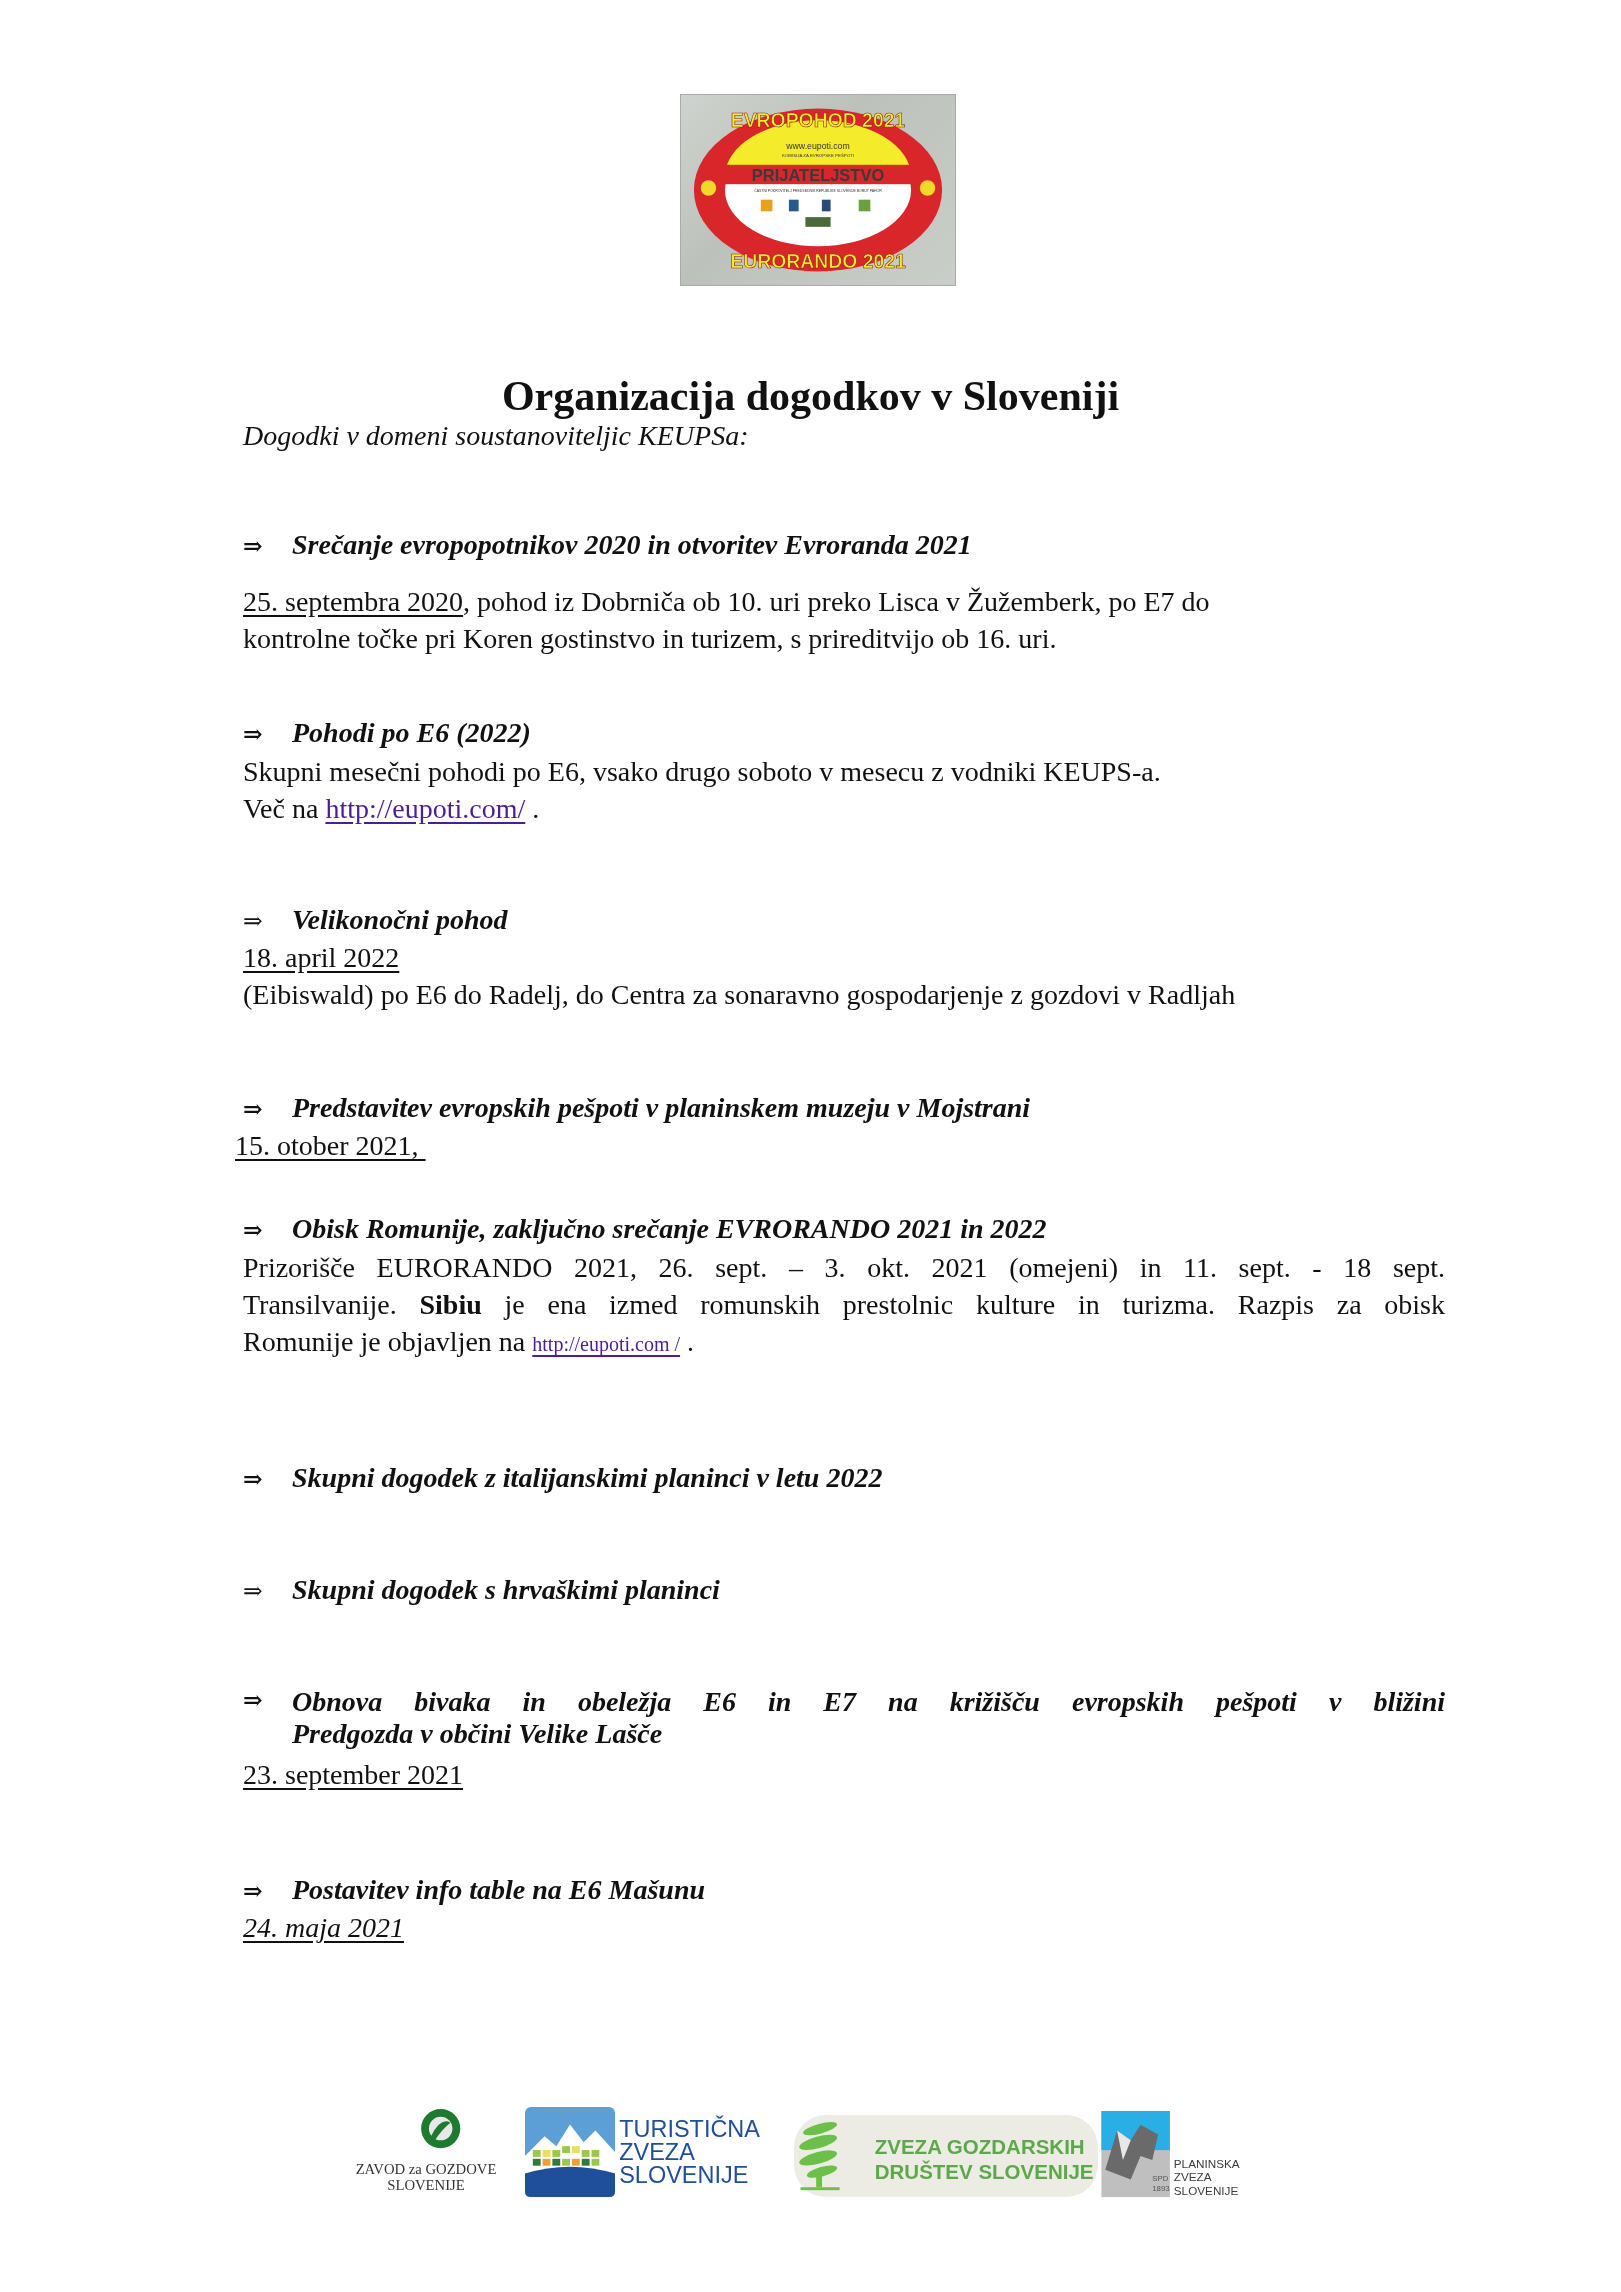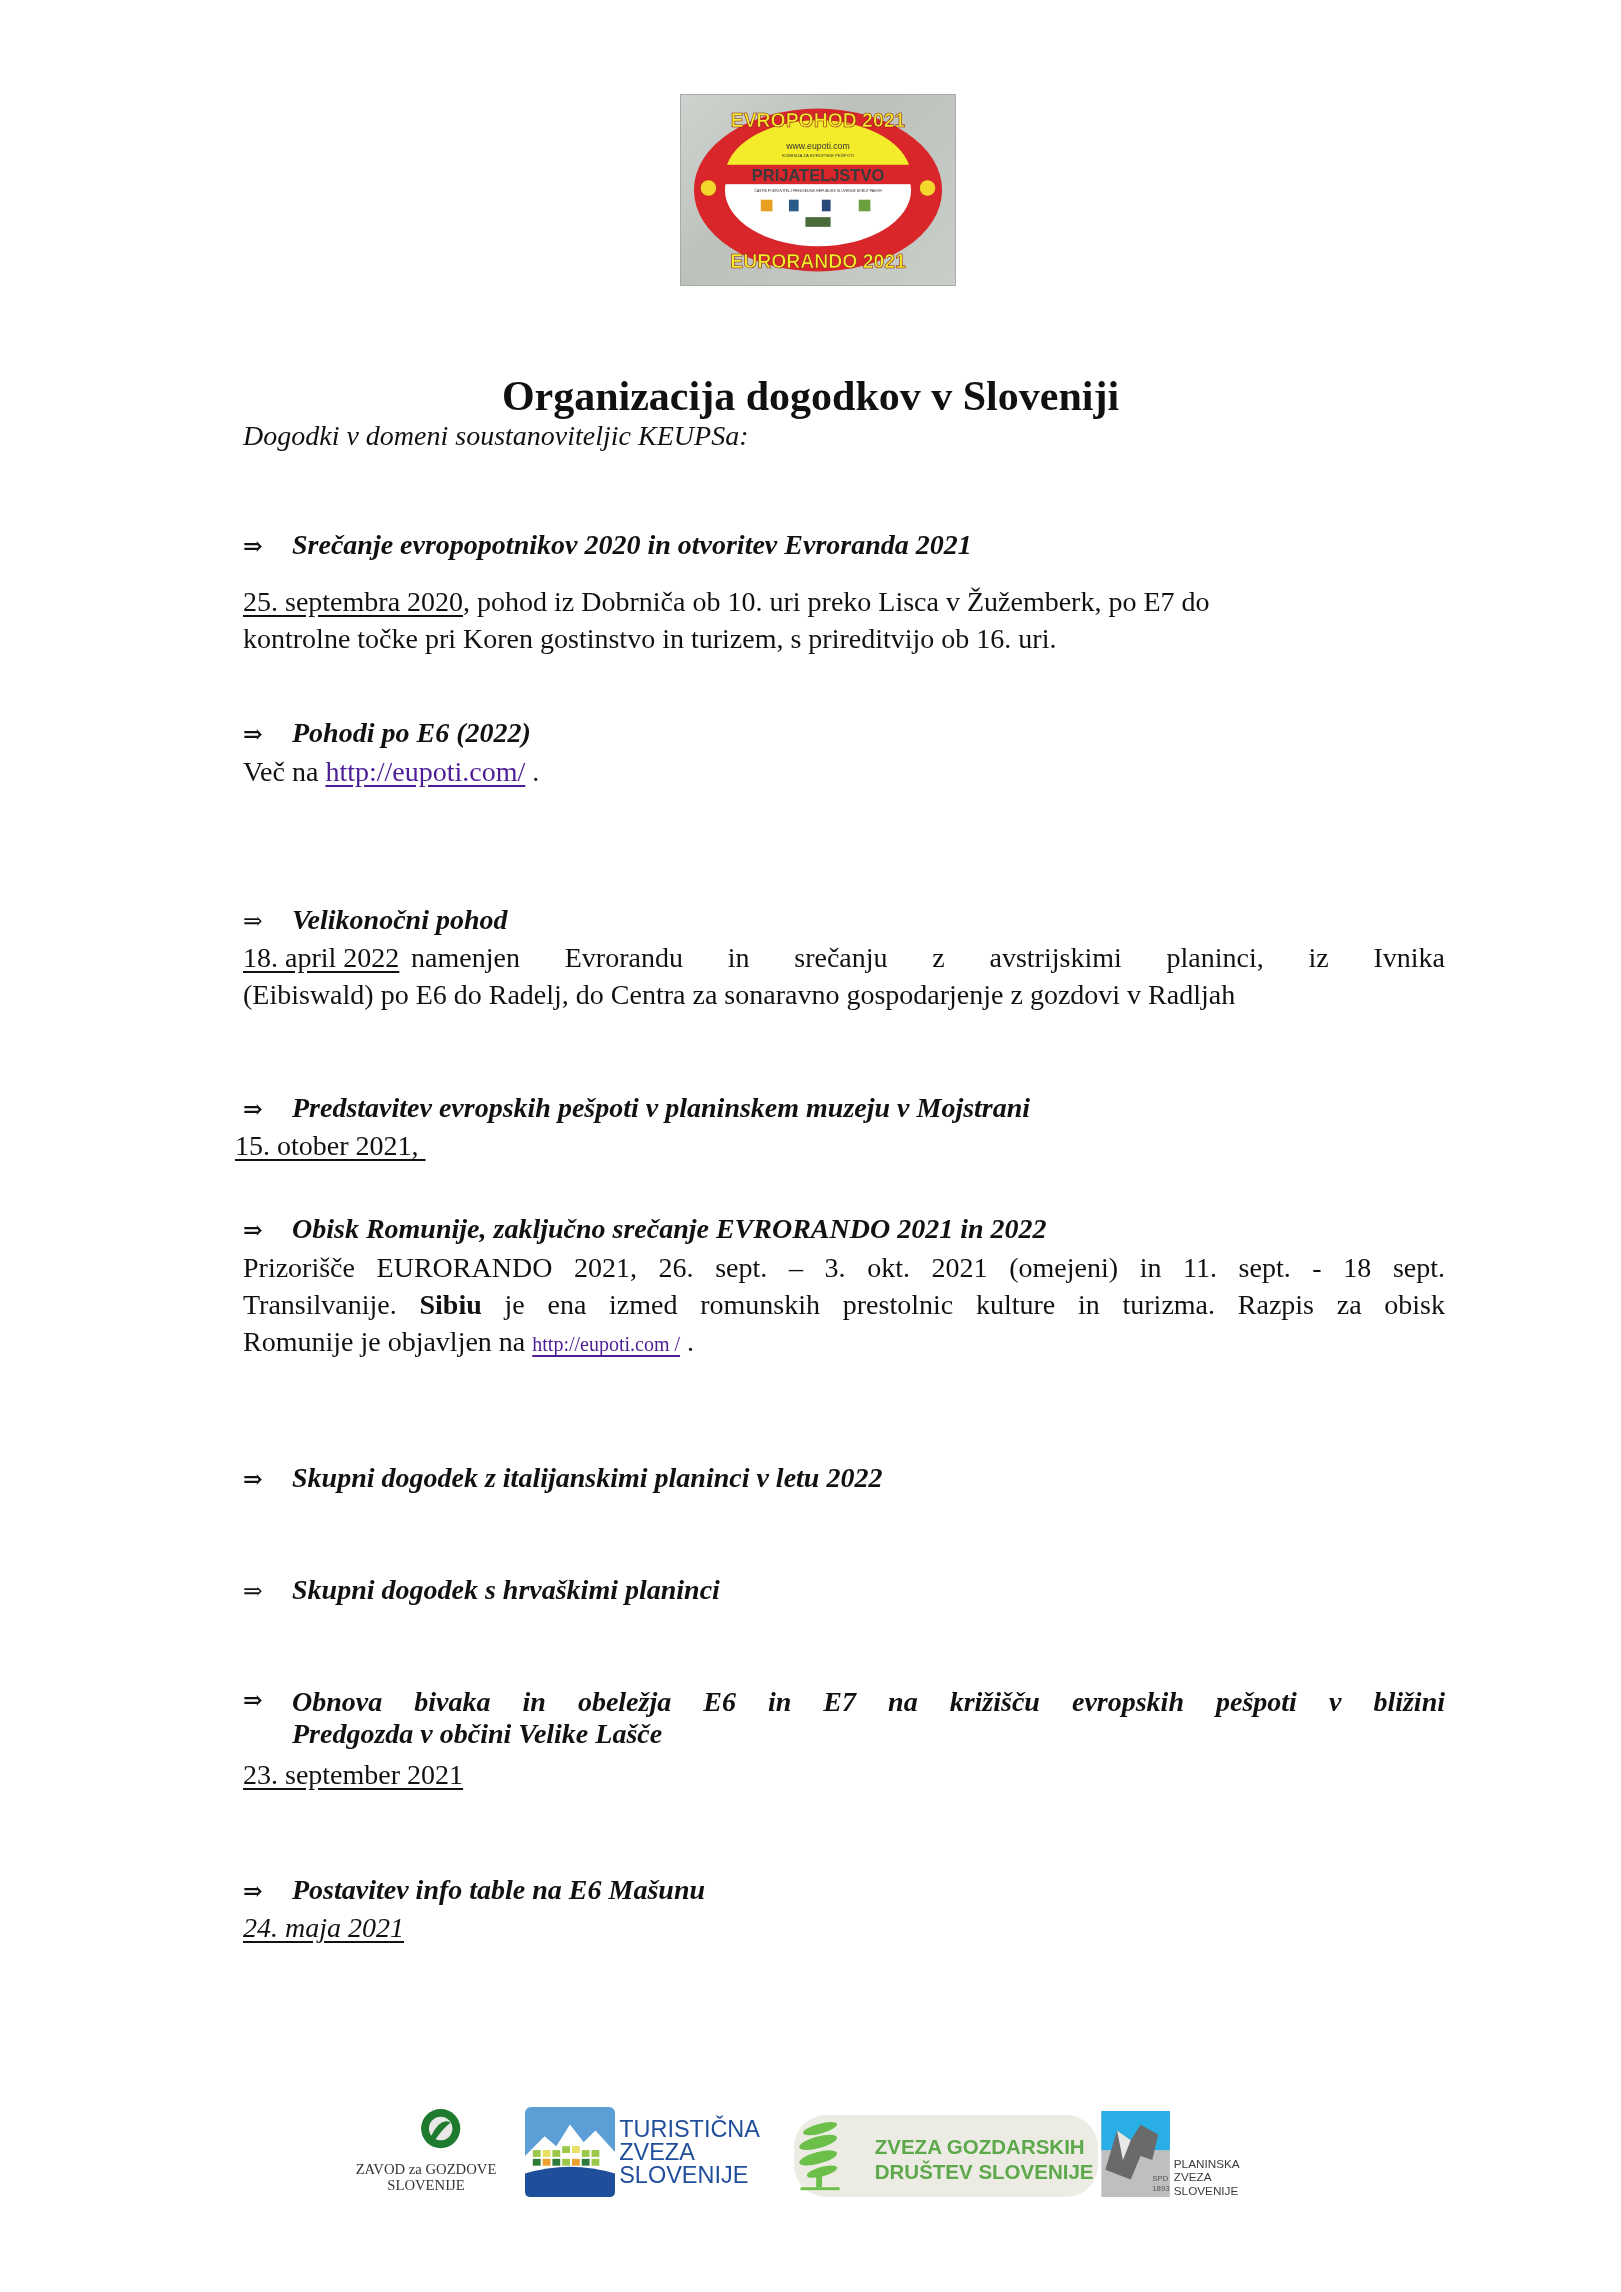--- a/index.html
+++ b/index.html
@@ -68,30 +68,30 @@
 </div>
 <div class="abs body-text" style="left:243px; top:565px; width:1196px;margin-top:18px;">
   <div><span class="u">25. septembra 2020</span><span>, pohod iz Dobrniča ob 10. uri preko Lisca v Žužemberk, po E7 do</span></div>
   <div>kontrolne točke pri Koren gostinstvo in turizem, s prireditvijo ob 16. uri.</div>
 </div>
 
 <div class="abs item-head" style="left:243px; top:717px;">
   <span class="arrow">⇒</span><span>Pohodi po E6  (2022)</span>
 </div>
 <div class="abs body-text" style="left:243px; top:753px; width:1196px;">
+  <div>Skupni mesečni pohodi po E6, vsako drugo soboto v mesecu z vodniki KEUPS-a.</div>
   <div><span>Več na </span><a class="link">http://eupoti.com/</a><span>  .</span></div>
 </div>
 
 <div class="abs item-head" style="left:243px; top:904px;">
   <span class="arrow" style="font-weight:normal">⇒</span><span>Velikonočni pohod</span>
 </div>
 <div class="abs body-text" style="left:243px; top:939px; width:1202px;">
   <div style="display:flex; justify-content:space-between; white-space:nowrap;">
     <span class="u">18. april 2022</span>
-    <span style="flex:1; text-align:justify; text-align-last:justify; margin-left:11.8px;"> namenjen Evrorandu in srečanju z avstrijskimi planinci, iz Ivnika</span>
   </div>
   <div>(Eibiswald) po E6 do Radelj, do Centra za sonaravno gospodarjenje z gozdovi  v Radljah</div>
 </div>
 
 <div class="abs item-head" style="left:243px; top:1092px;">
   <span class="arrow">⇒</span><span>Predstavitev evropskih pešpoti v planinskem muzeju v Mojstrani</span>
 </div>
 <div class="abs body-text" style="left:235px; top:1127px;">
   <span class="u" style="white-space:pre">15. otober 2021, </span>
 </div>

